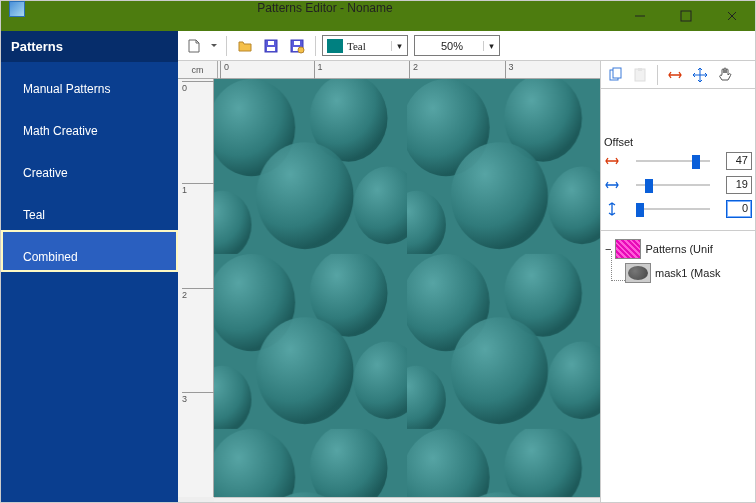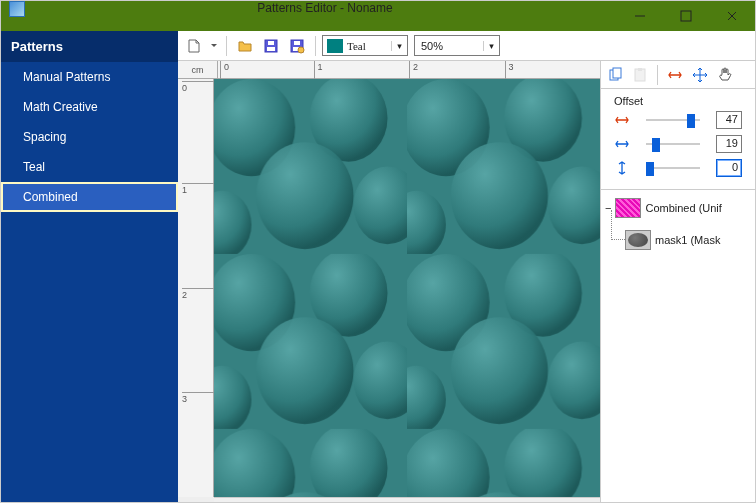--- a/index.html
+++ b/index.html
@@ -4,48 +4,48 @@
 <style>
   * { box-sizing: border-box; margin: 0; padding: 0; font-family: "Segoe UI", Tahoma, sans-serif; }
   body { width: 756px; height: 503px; background: #fff; font-size: 12px; color: #222; overflow: hidden; border: 1px solid #ccc; }
   .titlebar { height: 30px; display: flex; background: #4d7c0f; }
   .titlebar .app-icon { width: 16px; height: 16px; margin: 0 8px; background: linear-gradient(135deg,#4a90d9,#a8d8f0); border: 1px solid #2a70b9; }
   .titlebar .title { flex: 1; text-align: center; font-size: 12px; }
   .titlebar .winbtn { width: 46px; height: 30px; display: flex; align-items: center; justify-content: center; }
   .main { display: flex; height: calc(100% - 30px); }
   .sidebar { width: 177px; background: #0a3e8f; color: #ffffff; display: flex; flex-direction: column; }
   .sidebar-title { background: #062d6b; padding: 8px 10px; font-weight: bold; font-size: 13px; }
-  .sidebar-item { padding: 6px 10px 6px 20px; cursor: pointer; border: 2px solid transparent; }
+  .sidebar-item { padding: 18px 10px 6px 20px; cursor: pointer; border: 2px solid transparent; }
   .sidebar-item.selected { background: #2a5fbf; border: 2px solid #fef9c3; }
   .content { flex: 1; display: flex; flex-direction: column; background: #fff; }
   .toolbar { height: 30px; border-bottom: 1px solid #ccc; display: flex; align-items: center; padding: 0 4px; gap: 2px; }
   .tb-btn { width: 24px; height: 24px; display: flex; align-items: center; justify-content: center; border: 1px solid transparent; }
   .tb-sep { width: 1px; height: 20px; background: #ccc; margin: 0 4px; }
   .color-select { display: flex; align-items: center; border: 1px solid #7a7a7a; height: 21px; width: 86px; background: #fff; }
   .color-swatch { width: 16px; height: 14px; margin: 0 4px; }
   .color-select .lbl { flex: 1; font-size: 11px; font-family: Liberation Serif, serif; }
   .color-select .arr { width: 16px; text-align: center; border-left: 1px solid #ccc; font-size: 9px; }
   .zoom-select { display: flex; align-items: center; border: 1px solid #7a7a7a; height: 21px; width: 86px; background: #fff; margin-left: 4px; }
-  .zoom-select .lbl { flex: 1; padding: 0 6px; font-size: 11px; }
+  .zoom-select .lbl { flex: 1; padding: 0 6px; font-size: 11px; margin-left: 20px; }
   .zoom-select .arr { width: 16px; text-align: center; border-left: 1px solid #ccc; font-size: 9px; }
   .workspace { flex: 1; display: flex; overflow: hidden; }
   .canvas-area { flex: 1; display: flex; flex-direction: column; background: #eee; position: relative; }
   .ruler-row { display: flex; height: 18px; }
   .ruler-corner { width: 40px; height: 18px; background: #f3f3f3; border-right: 1px solid #aaa; border-bottom: 1px solid #aaa; font-size: 9px; display: flex; align-items: center; justify-content: center; color: #555; }
   .ruler-top { flex: 1; background: #f3f3f3; border-bottom: 1px solid #aaa; position: relative; }
   .ruler-tick { position: absolute; top: 0; font-size: 9px; color: #555; border-left: 1px solid #999; height: 18px; padding-left: 3px; padding-top: 1px; }
   .canvas-row { flex: 1; display: flex; }
   .ruler-left { width: 36px; background: #f3f3f3; border-right: 1px solid #aaa; position: relative; }
   .ruler-left .ruler-tick-v { position: absolute; left: 4px; font-size: 9px; color: #555; border-top: 1px solid #999; width: 32px; padding-top: 1px; }
   .canvas { flex: 1; background: #2a7a7a; position: relative; overflow: hidden; }
   .canvas svg { width: 100%; height: 100%; }
   .side-panel { width: 155px; background: #fff; border-left: 1px solid #ccc; display: flex; flex-direction: column; }
   .panel-tb { height: 28px; border-bottom: 1px solid #ccc; display: flex; align-items: center; padding: 0 2px; gap: 1px; }
   .panel-tb .tb-btn { width: 24px; height: 24px; }
-  .panel-sec { padding: 6px 13px; }
+  .panel-sec { padding: 6px 3px; margin-top: 41px; }
   .panel-label { font-size: 11px; color: #222; margin-bottom: 4px; display: block; }
   .slider-row { display: flex; align-items: center; gap: 16px; margin-bottom: 6px; }
   .slider-row .icon { width: 16px; height: 16px; display: flex; align-items: center; justify-content: center; }
   .slider { flex: 1; height: 14px; position: relative; }
   .slider-track { position: absolute; top: 6px; left: 0; right: 0; height: 2px; background: #ccc; }
   .slider-thumb { position: absolute; top: 1px; width: 8px; height: 14px; background: #0a5fd9; }
   .num-box { width: 26px; height: 18px; border: 1px solid #7a7a7a; font-size: 11px; text-align: right; padding: 1px 3px; background: #fff; }
   .num-box.sel { border: 1px solid #0a5fd9; box-shadow: 0 0 0 1px #7ab0ff inset; }
   .tree { flex: 1; border-top: 1px solid #ccc; padding: 6px 4px; font-size: 11px; }
   .tree-row { display: flex; align-items: center; gap: 4px; padding: 2px 0; }
@@ -80,21 +80,21 @@
         <line x1="12" y1="4" x2="4" y2="12" stroke="#222" stroke-width="1"></line>
       </svg>
   </div>
 </div>
 
 <div class="main">
   <div class="sidebar">
     <div class="sidebar-title">Patterns</div>
     <div class="sidebar-item">Manual Patterns</div>
     <div class="sidebar-item">Math Creative</div>
-    <div class="sidebar-item">Spacing</div>
+    <div class="sidebar-item">Creative</div>
     <div class="sidebar-item">Teal</div>
     <div class="sidebar-item selected">Combined</div>
   </div>
 
   <div class="content">
     <div class="toolbar">
       <div class="tb-btn">
         <svg class="icon-draw" viewBox="0 0 16 16">
             <path d="M3 2h7l3 3v9H3z" fill="#fff" stroke="#666"></path>
             <path d="M10 2v3h3" fill="none" stroke="#666"></path>
@@ -254,25 +254,25 @@
               <div class="slider-thumb" style="left:0%"></div>
             </div>
             <div class="num-box sel">0</div>
           </div>
         </div>
 
         <div class="tree">
           <div class="tree-row">
             <span>−</span>
             <div class="swatch magenta"></div>
-            <span>Combined (Unif</span>
+            <span>Patterns (Unif</span>
           </div>
           <div style="display:flex">
             <div class="tree-conn"></div>
-            <div class="tree-row" style="margin-top:8px">
+            <div class="tree-row" style="">
               <div class="swatch circle"></div>
               <span>mask1 (Mask</span>
             </div>
           </div>
         </div>
       </div>
     </div>
   </div>
 </div>
 

